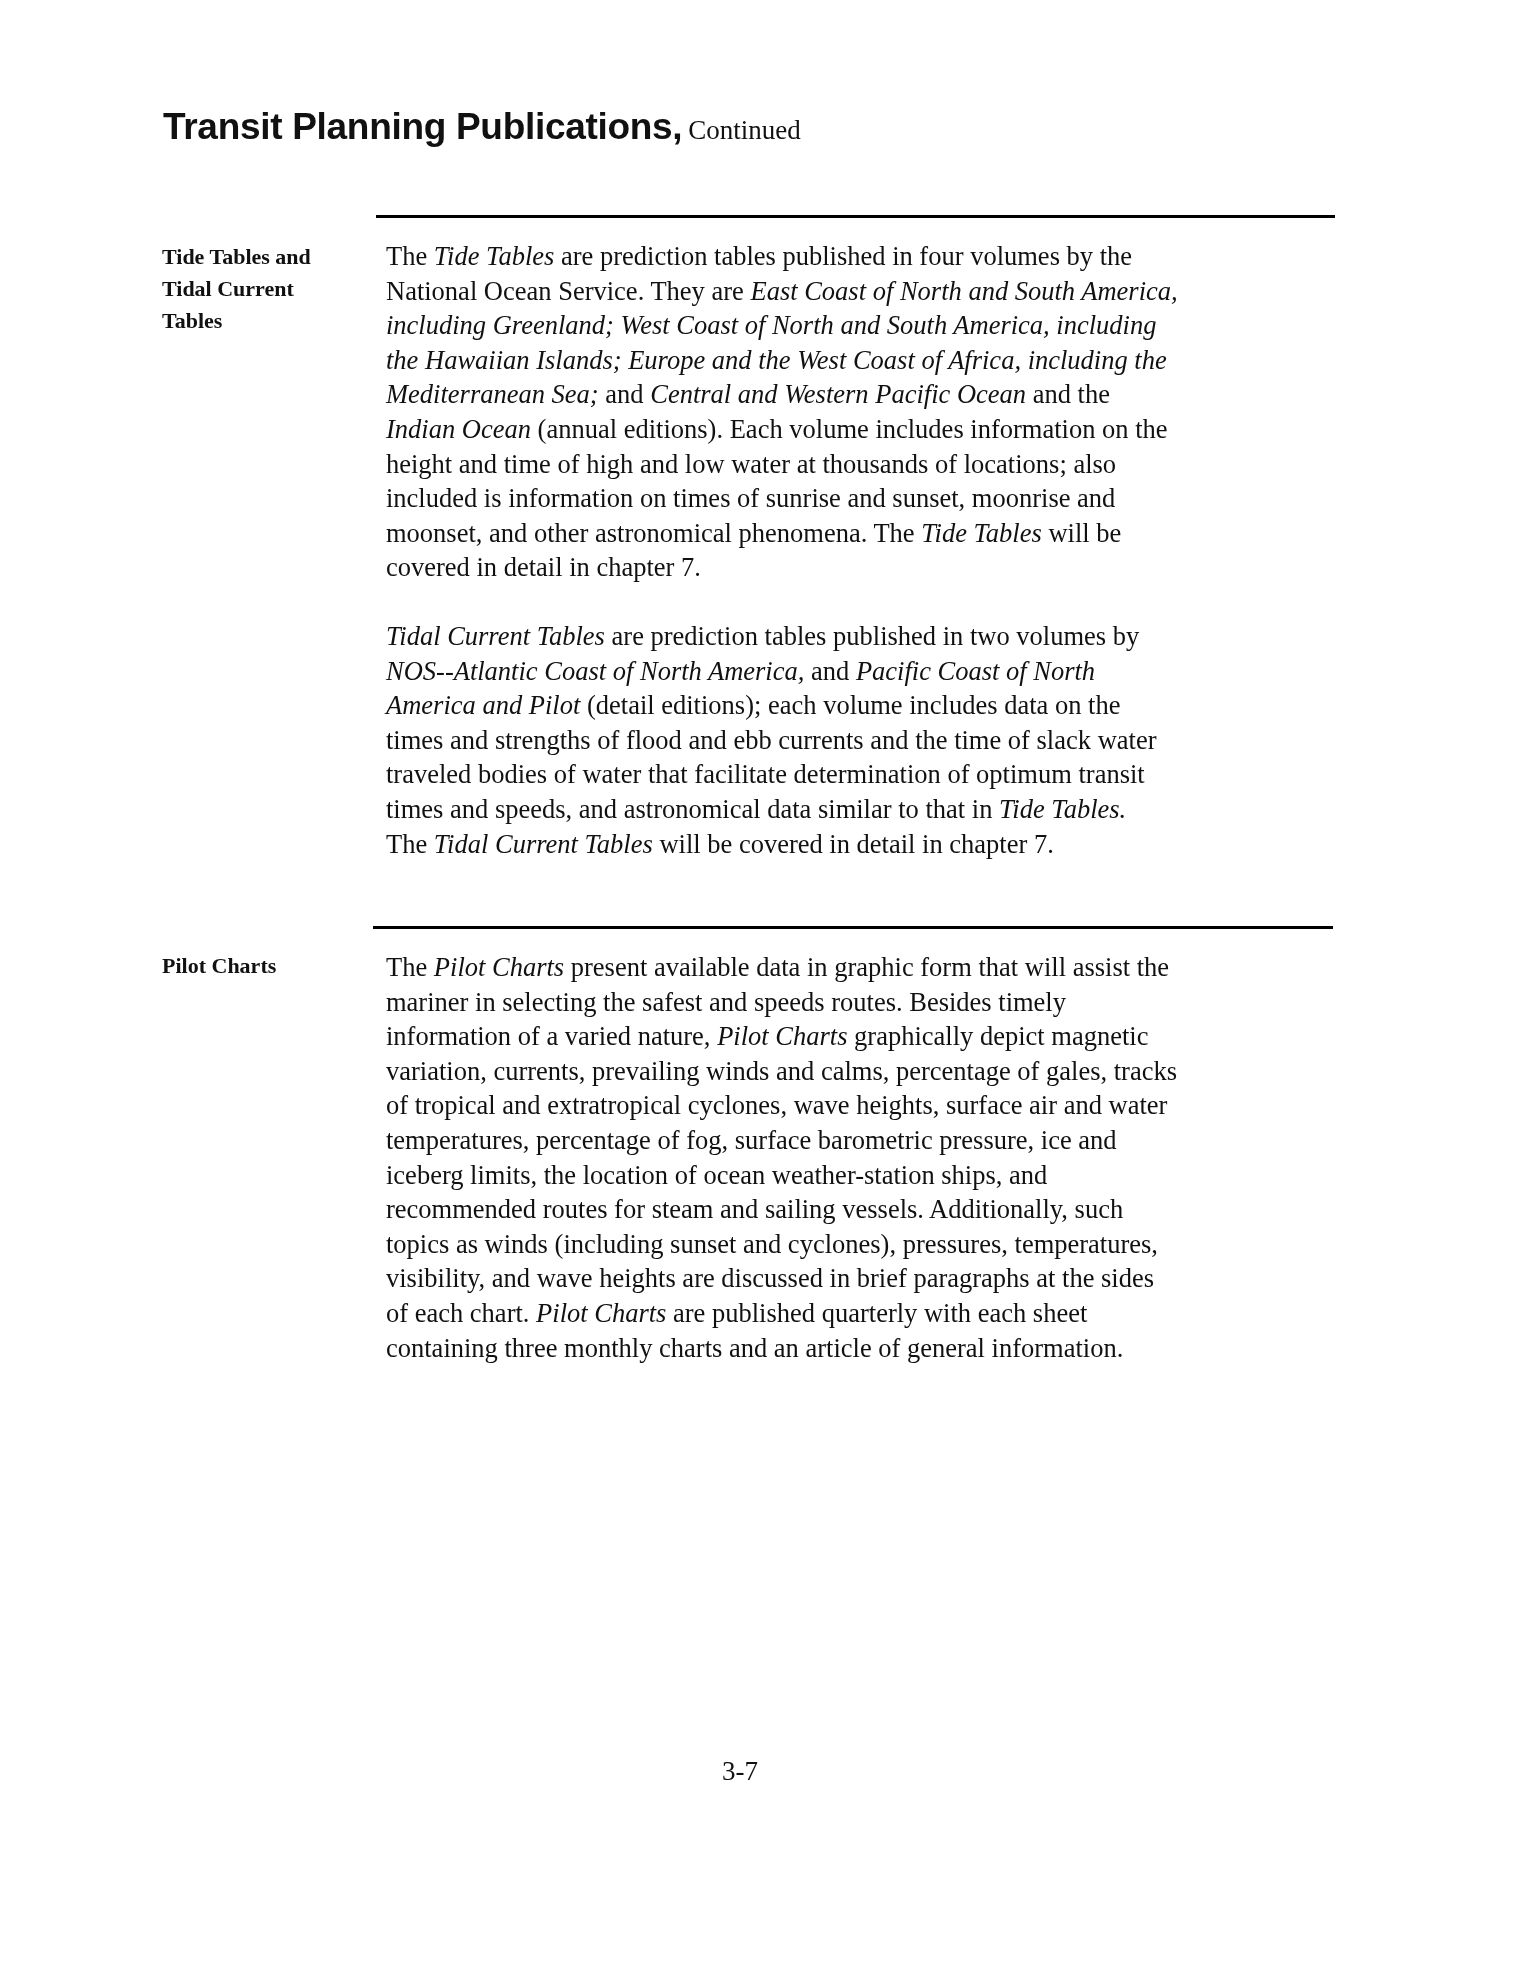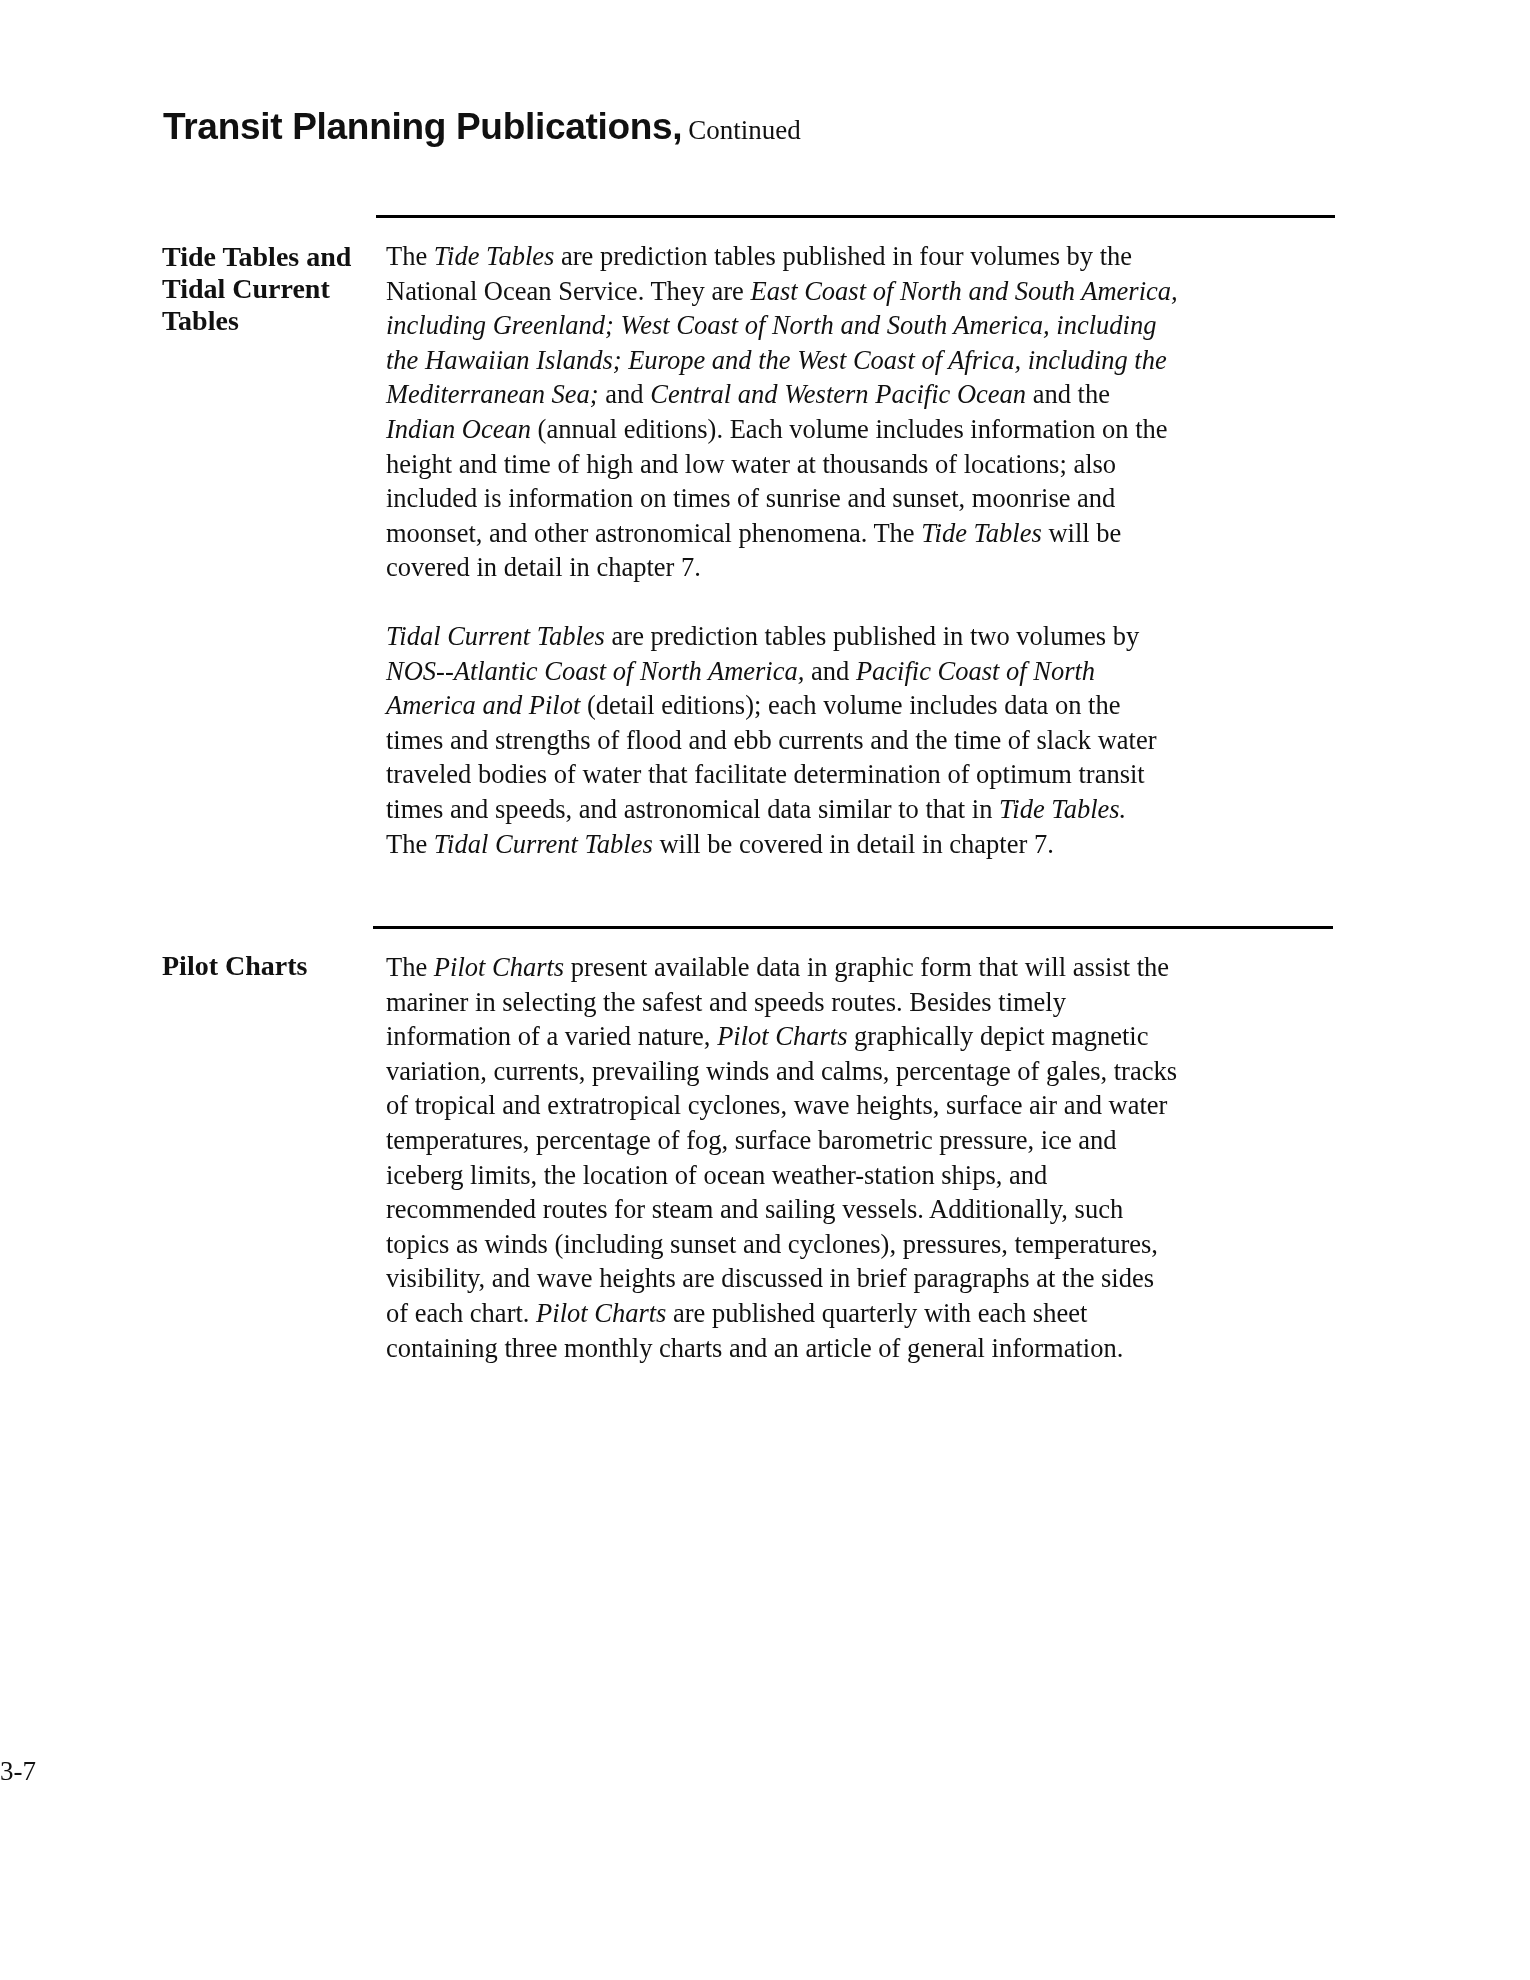--- a/index.html
+++ b/index.html
@@ -1,25 +1,25 @@
 <!DOCTYPE html>
 <html><head>
 <meta charset="utf-8">
 <style>
   html, body { margin: 0; padding: 0; background: #ffffff; }
   body { width: 1530px; height: 1980px; position: relative; overflow: hidden; color: #111; }
   .title { position: absolute; left: 163px; top: 106px; white-space: nowrap; }
   .title-main { font-family: "Liberation Sans", sans-serif; font-weight: bold; font-size: 37px; letter-spacing: -0.3px; }
   .title-sub { font-family: "Liberation Serif", serif; font-size: 27px; margin-left: 6px; text-align: center; }
   .rule { position: absolute; height: 3px; background: #000; }
-  .label { position: absolute; left: 162px; font-family: "Liberation Serif", serif; font-weight: bold; font-size: 28px; line-height: 32px; }
+  .label { position: absolute; left: 162px; font-family: "Liberation Serif", serif; font-weight: bold; font-size: 22px; line-height: 32px; }
   .body { position: absolute; left: 386px; font-family: "Liberation Serif", serif; font-size: 26.5px; line-height: 34.6px; white-space: nowrap; }
   .line { display: block; height: 34.6px; }
   .it { font-style: italic; }
-  .pagenum { position: absolute; left: 0; width: 1480px; top: 1756px; font-family: "Liberation Serif", serif; font-size: 27px; }
+  .pagenum { position: absolute; left: 0; width: 1480px; text-align: center; top: 1756px; font-family: "Liberation Serif", serif; font-size: 27px; }
 </style>
 </head>
 <body>
 
 <div class="title">
   <span class="title-main">Transit Planning Publications,</span><span class="title-sub">Continued</span>
 </div>
 
 <div class="rule" style="left:376px; top:215px; width:959px;"></div>
 

